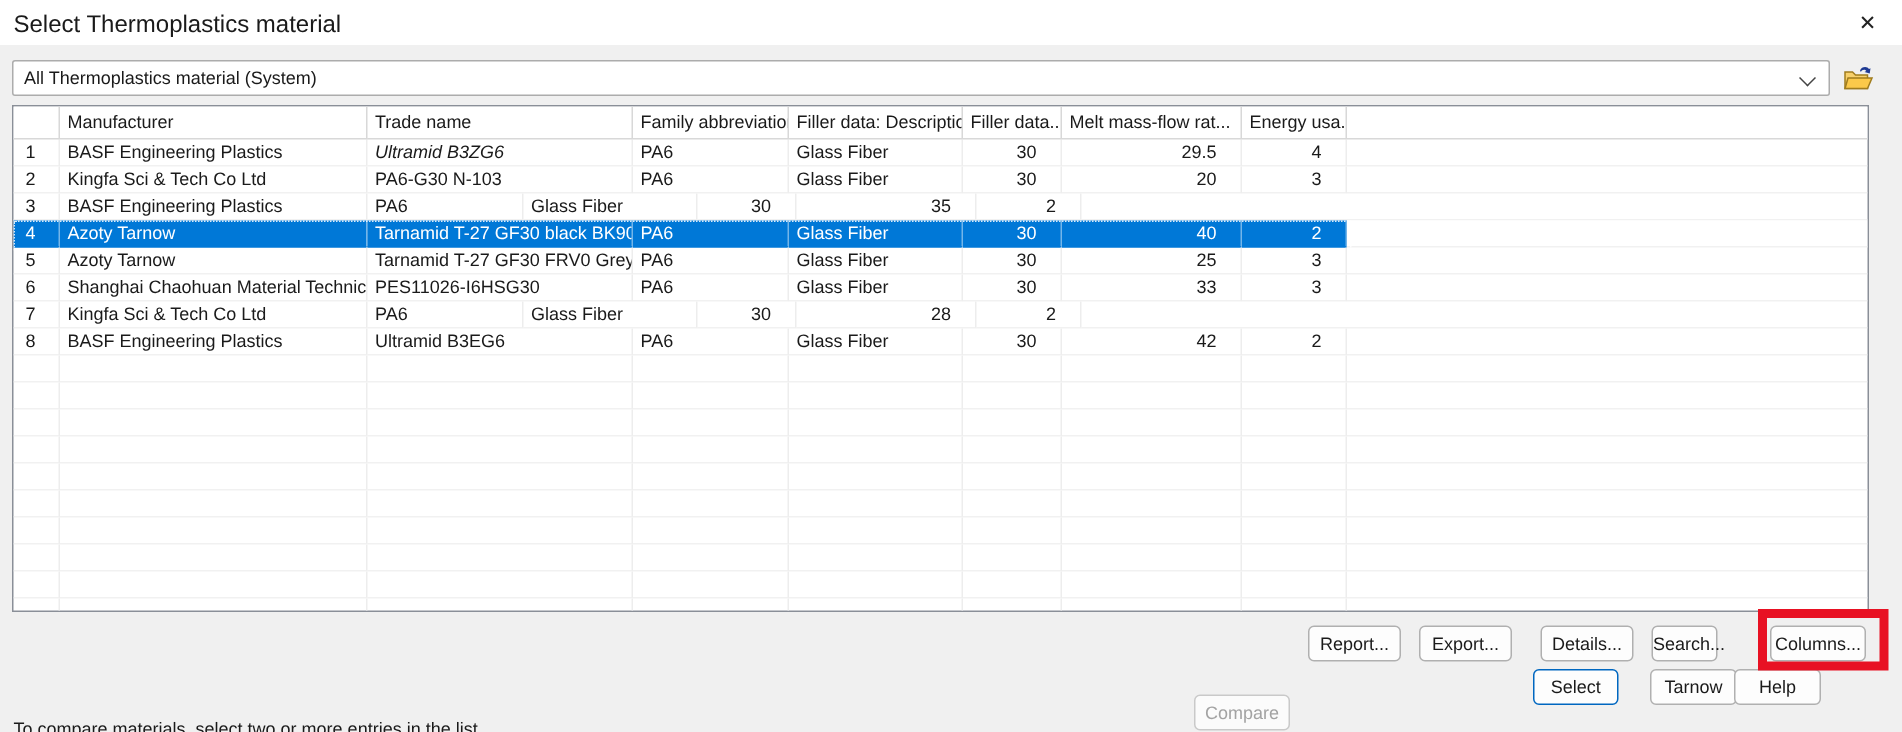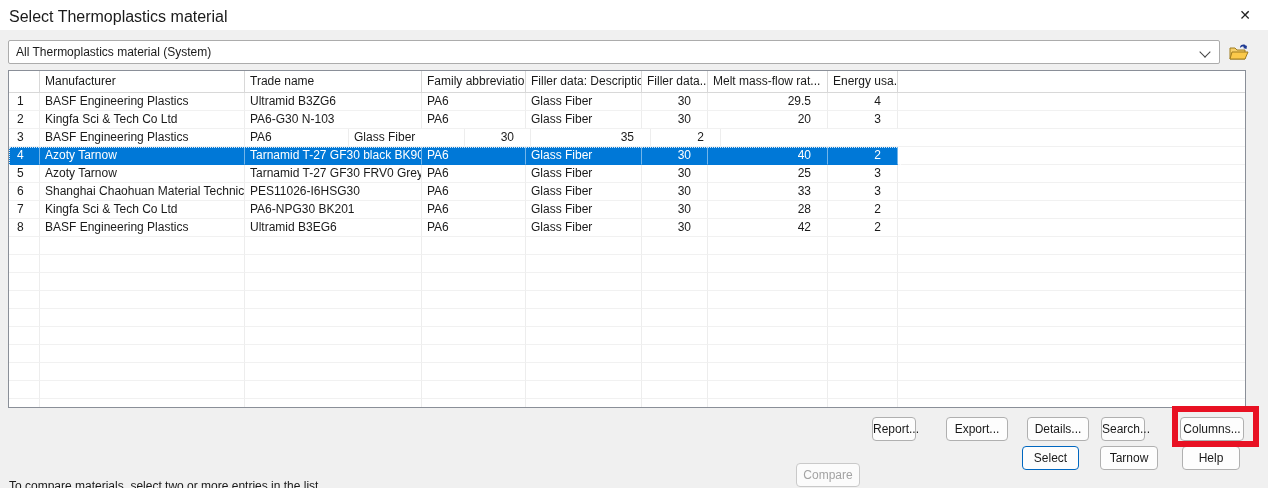--- a/index.html
+++ b/index.html
@@ -38,28 +38,28 @@
   .trow.selected .cell{background:#0078d7;color:#fff;border-right:1px solid rgba(255,255,255,.45);border-bottom:1px solid #0078d7;}
   .trow.selected .cell.fill{background:#fff;border-right:none;border-bottom:1px solid #f1f1f1;}
   .trow.selected::after{content:'';position:absolute;left:0;top:0;width:890px;height:18px;
     border:1px dotted rgba(255,255,255,.85);pointer-events:none;}
   
   .btn{position:absolute;height:24px;background:#fdfdfd;border:1px solid #b0b0b0;border-radius:4px;
     font-family:inherit;font-size:12px;color:#1a1a1a;text-align:center;padding:0;line-height:22px;cursor:pointer;}
   .btn.disabled{color:#a3a3a3;border-color:#c9c9c9;background:#fbfbfb;}
   .btn.default{border:1px solid #0067c0;}
   .b-compare{left:796px;top:417px;width:64px;margin-top:46px;}
-  .b-report{left:872px;top:417px;width:44px;}
+  .b-report{left:872px;top:417px;width:62px;}
   .b-export{left:946px;top:417px;width:62px;}
   .b-details{left:1027px;top:417px;width:62px;}
   .b-search{left:1101px;top:417px;width:44px;}
   .b-columns{left:1180px;top:417px;width:64px;}
   .b-select{left:1022px;top:446px;width:57px;}
   .b-cancel{left:1100px;top:446px;width:58px;}
-  .b-help{left:1182px;top:446px;width:58px;}
+  .b-help{left:1156px;top:446px;width:58px;}
   
   .annotation-rect{position:absolute;left:1172px;top:406px;width:87px;height:41px;
     border:6px solid #e81123;pointer-events:none;z-index:50;}
   
   .hint{position:absolute;left:9px;top:479px;white-space:nowrap;color:#1a1a1a;}
 </style>
 </head>
 <body>
 
 <div class="dialog">
@@ -95,21 +95,21 @@
         <div class="hcell" style="width: 116px;">Filler data: Description</div>
         <div class="hcell" style="width: 66px;">Filler data...</div>
         <div class="hcell" style="width: 120px;">Melt mass-flow rat...</div>
         <div class="hcell" style="width: 70px;">Energy usa...</div>
         <div class="hcell fill"></div>
       </div>
     <div>
         <div class="trow">
           <div class="cell rn">1</div>
           <div class="cell" style="width: 205px;">BASF Engineering Plastics</div>
-          <div class="cell" style="width: 177px;">Ultramid B3ZG6</div>
+          <div class="cell" style="width: 177px; font-style: italic;">Ultramid B3ZG6</div>
           <div class="cell" style="width: 104px;">PA6</div>
           <div class="cell" style="width: 116px;">Glass Fiber</div>
           <div class="cell num" style="width: 66px;">30</div>
           <div class="cell num" style="width: 120px;">29.5</div>
           <div class="cell num" style="width: 70px;">4</div>
           <div class="cell fill"></div>
         </div>
         <div class="trow">
           <div class="cell rn">2</div>
           <div class="cell" style="width: 205px;">Kingfa Sci &amp; Tech Co Ltd</div>
@@ -160,21 +160,20 @@
           <div class="cell" style="width: 104px;">PA6</div>
           <div class="cell" style="width: 116px;">Glass Fiber</div>
           <div class="cell num" style="width: 66px;">30</div>
           <div class="cell num" style="width: 120px;">33</div>
           <div class="cell num" style="width: 70px;">3</div>
           <div class="cell fill"></div>
         </div>
         <div class="trow">
           <div class="cell rn">7</div>
           <div class="cell" style="width: 205px;">Kingfa Sci &amp; Tech Co Ltd</div>
-          <div class="cell" style="width: 177px;">PA6-NPG30 BK201</div>
           <div class="cell" style="width: 104px;">PA6</div>
           <div class="cell" style="width: 116px;">Glass Fiber</div>
           <div class="cell num" style="width: 66px;">30</div>
           <div class="cell num" style="width: 120px;">28</div>
           <div class="cell num" style="width: 70px;">2</div>
           <div class="cell fill"></div>
         </div>
         <div class="trow">
           <div class="cell rn">8</div>
           <div class="cell" style="width: 205px;">BASF Engineering Plastics</div>

